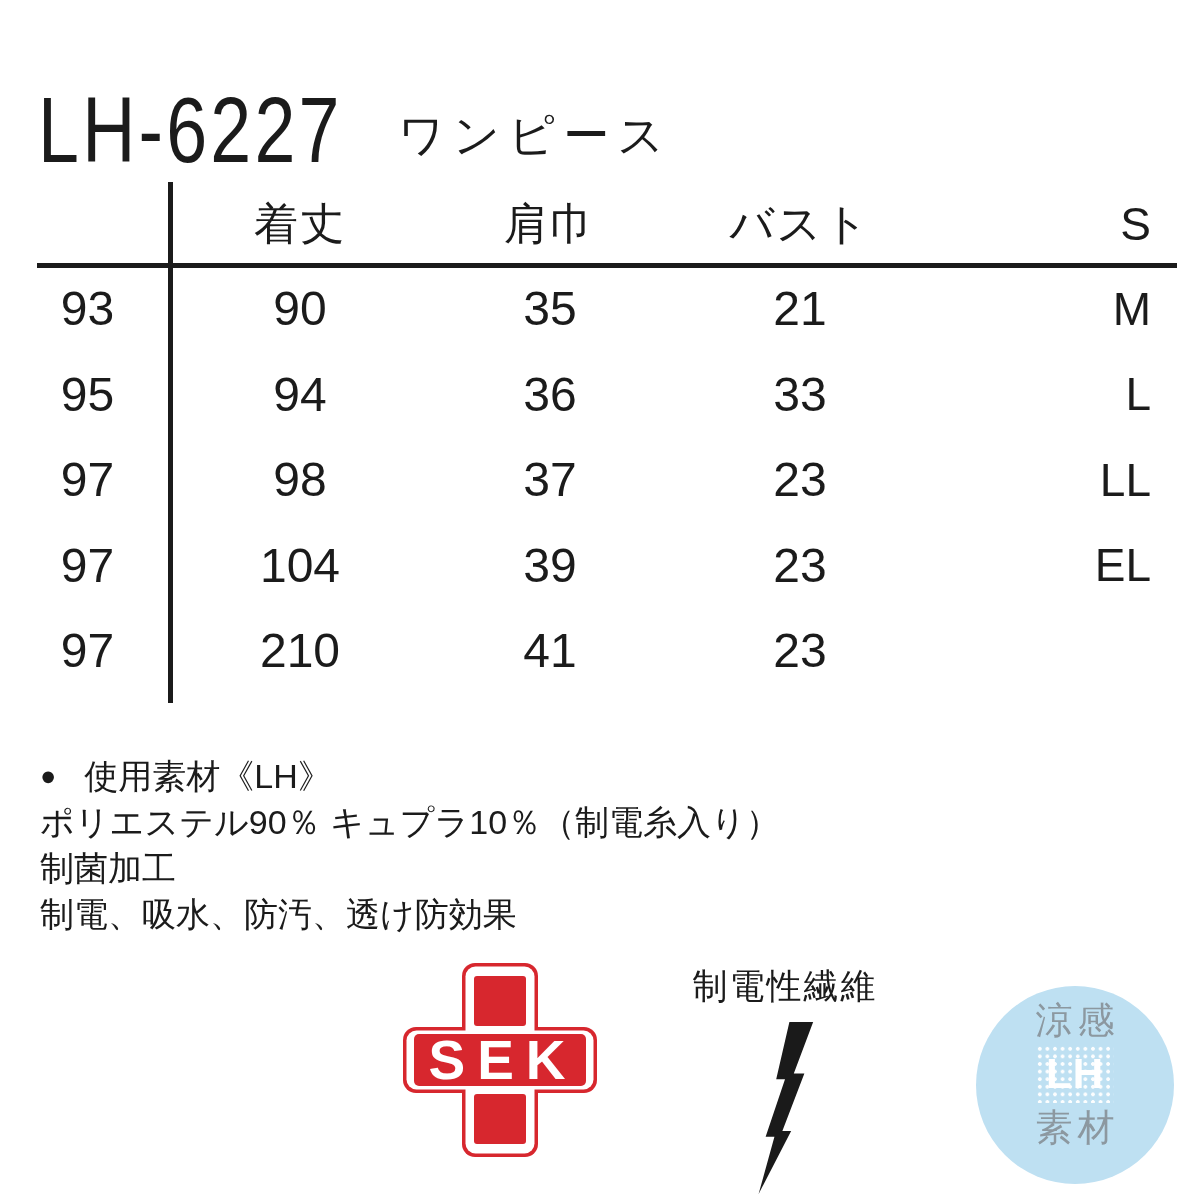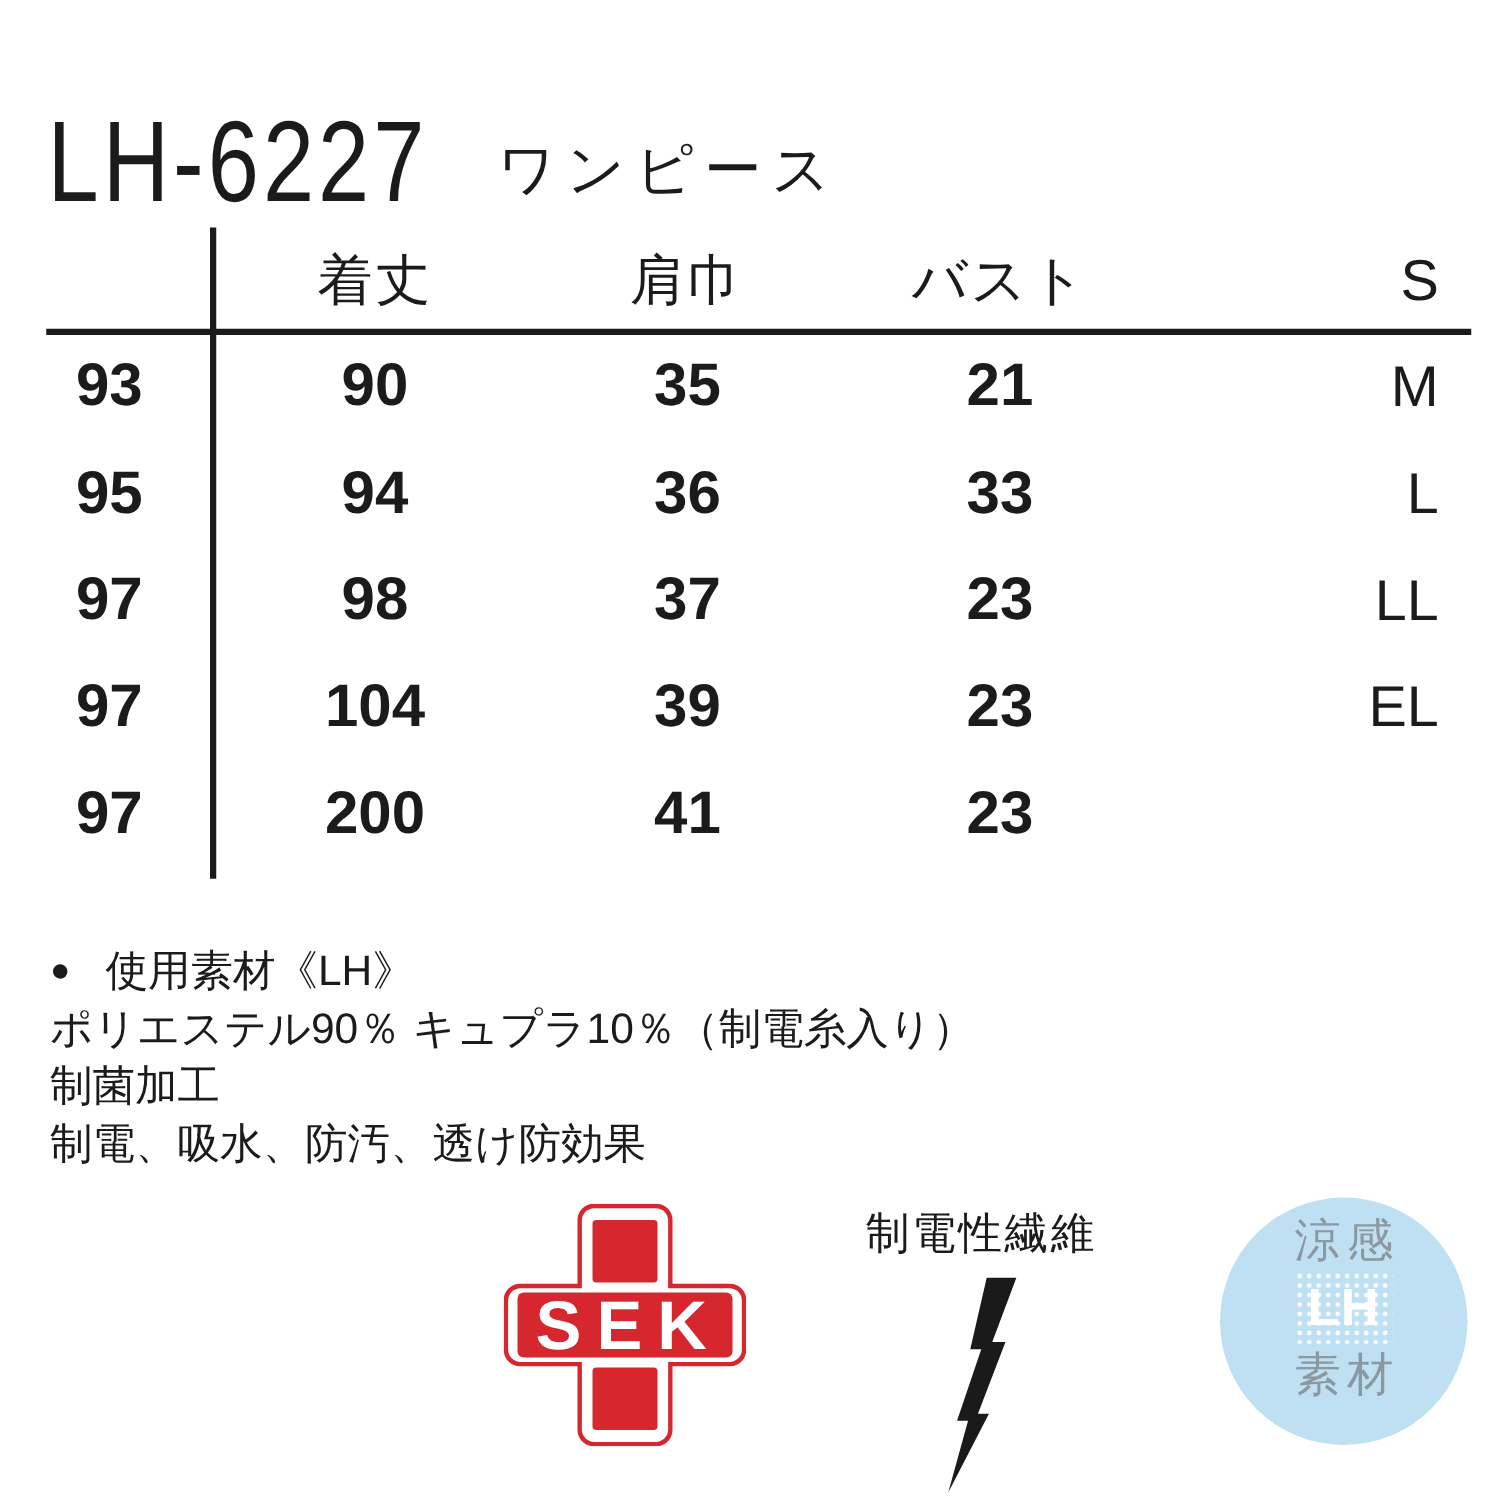--- a/index.html
+++ b/index.html
@@ -20,34 +20,34 @@
   .v-rule{position:absolute;left:168px;top:182px;width:5px;height:521px;background:#1b1b1b;}
   .h-rule{position:absolute;left:37px;top:263px;width:1140px;height:5px;background:#1b1b1b;}
   
   .size-grid{
     position:absolute;left:0;top:182px;width:1185px;
     display:grid;grid-template-columns:175px 250px 250px 250px 260px;
     grid-template-rows:84px repeat(5,85.5px);align-items:center;
   }
   .size-grid .hcell{text-align:center;font-size:44px;letter-spacing:2px;}
   .size-grid .scell{text-align:right;padding-right:34px;font-size:46px;}
-  .size-grid .vcell{text-align:center;font-size:48px;font-weight:bold;}
+  .size-grid .vcell{text-align:center;font-size:48px;}
   
   .materials{position:absolute;left:40px;top:753px;font-size:34px;line-height:46px;}
   .materials .bullet{font-size:27px;margin-right:28px;vertical-align:3px;}
   
   .sek{position:absolute;left:403px;top:963px;width:194px;height:194px;}
   .sek svg{display:block;width:194px;height:194px;}
   
   .antistatic{position:absolute;left:660px;top:963px;width:250px;text-align:center;}
   .antistatic-label{font-size:35px;letter-spacing:2px;white-space:nowrap;}
   .bolt{display:block;margin:12px auto 0;width:88px;height:172px;}
   
   .cool{
-    position:absolute;left:976px;top:958px;width:198px;height:198px;border-radius:50%;
+    position:absolute;left:976px;top:986px;width:198px;height:198px;border-radius:50%;
     background:#bee0f2;display:flex;flex-direction:column;align-items:center;color:#8c98a0;
   }
   .cool-top{margin-top:14px;font-size:37px;letter-spacing:5px;text-indent:5px;line-height:1.15;}
   .cool-dotbox{
     width:78px;height:58px;margin-top:2px;display:flex;align-items:center;justify-content:center;
     background-image:radial-gradient(circle,rgba(255,255,255,0.95) 1.7px,rgba(255,255,255,0) 2.1px);
     background-size:7.6px 7.6px;
   }
   .cool-lh{font-size:42px;font-weight:bold;color:#ffffff;letter-spacing:1px;}
   .cool-bottom{margin-top:4px;font-size:37px;letter-spacing:5px;text-indent:5px;line-height:1.15;}
@@ -83,21 +83,21 @@
       <div class="vcell">98</div>
       <div class="vcell">37</div>
       <div class="vcell">23</div>
       <div class="scell">LL</div>
       <div class="vcell">97</div>
       <div class="vcell">104</div>
       <div class="vcell">39</div>
       <div class="vcell">23</div>
       <div class="scell">EL</div>
       <div class="vcell">97</div>
-      <div class="vcell">200</div>
+      <div class="vcell">210</div>
       <div class="vcell">41</div>
       <div class="vcell">23</div>
     </div>
 
   <div class="materials">
     <div>
       <span class="bullet">●</span><span>使用素材《LH》</span>
     </div>
     <div>ポリエステル90％ キュプラ10％（制電糸入り）</div>
     <div>制菌加工</div>

